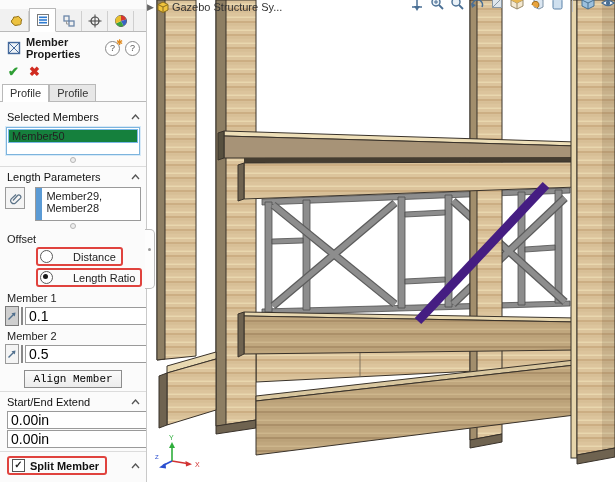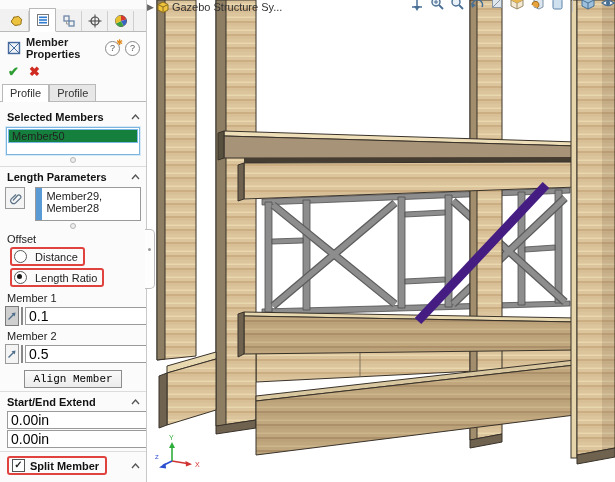--- a/index.html
+++ b/index.html
@@ -13,35 +13,35 @@
   .pm-tab.active{background:#fff;height:22px;border:1px solid #b9b9b9;border-bottom:1px solid #fff;margin-bottom:-1px;}
   .pm-header{display:flex;align-items:center;gap:5px;padding:4px 6px 2px 7px;}
   .pm-title{font-weight:bold;font-size:11px;color:#1a1a1a;flex:1;}
   .help{width:13px;height:13px;border:1px solid #8a8a8a;border-radius:50%;font-size:9px;color:#555;display:flex;align-items:center;justify-content:center;position:relative;background:#fff;}
   .help .spark{position:absolute;top:-4px;right:-4px;color:#e08a1e;font-size:8px;}
   .confirm{display:flex;gap:10px;padding:2px 0 4px 8px;font-size:13px;font-weight:bold;}
   .ok{color:#2f9e35;} .cancel{color:#d02b20;}
   .sub-tabs{display:flex;align-items:flex-end;height:18px;border-bottom:1px solid #b9b9b9;padding-left:2px;}
   .sub-tab{padding:2px 7px 2px;border:1px solid #b9b9b9;border-bottom:none;background:#e7e7e7;color:#333;}
   .sub-tab.active{background:#fff;margin-bottom:-1px;padding-bottom:3px;}
-  .section-head{display:flex;align-items:center;padding:4px 6px 2px 7px;font-weight:bold;color:#111;}
+  .section-head{display:flex;align-items:center;padding:4px 6px 2px 7px;font-weight:normal;color:#111;}
   .section-head .sp{flex:1;}
   .sep{border-top:1px solid #dcdcdc;margin:3px 0 0;}
   .listbox{margin:2px 6px 0;background:#fff;border:1px solid #7db4dd;height:24px;padding:1px;box-shadow:0 0 0 1px #d7eaf8;}
   .listitem-sel{background:#15803d;border:1px solid #7ab8e8;padding:0 3px;height:12px;line-height:12px;}
   .gripdot{width:4px;height:4px;border:1px solid #b5b5b5;border-radius:50%;margin:2px auto 0;background:#eee;}
   .param-row{display:flex;margin:2px 5px 0;align-items:stretch;}
   .tool-btn{width:18px;height:18px;border:1px solid #9a9a9a;background:#f4f4f4;display:flex;align-items:center;justify-content:center;}
   .tool-btn.tall{height:20px;align-self:flex-start;}
   .tool-btn.pressed{background:#cfcfcf;border-color:#7a7a7a;}
   .parambox{flex:1;display:flex;border:1px solid #9a9a9a;background:#fff;height:32px;margin-left:10px;}
   .colorbar{width:8px;}
   .parambox .txt{padding:2px 4px;}
   .plain-label{padding:4px 0 1px 7px;color:#222;}
-  .radio-wrap{margin:1px 0 1px 10px;display:inline-flex;align-items:center;gap:8px;border:2px solid #e0433e;border-radius:3px;padding:1px 5px 1px 2px;}
+  .radio-wrap{margin:1px 0 1px 36px;display:inline-flex;align-items:center;gap:20px;border:2px solid #e0433e;border-radius:3px;padding:1px 5px 1px 2px;}
   .radio{width:11px;height:11px;border:1px solid #5a5a5a;border-radius:50%;background:#fff;position:relative;}
   .radio.on::after{content:"";position:absolute;left:2px;top:2px;width:5px;height:5px;border-radius:50%;background:#1a1a1a;}
   .input-row{display:flex;align-items:center;margin:1px 5px 0;gap:2px;}
   .swatch{width:10px;height:16px;border:1px solid #888;}
   .field{flex:1;height:16px;border:1px solid #9a9a9a;background:#fff;font-size:14px;padding:0 3px;font-family:"Liberation Sans",sans-serif;}
   .btn{display:block;margin:6px auto 2px;border:1px solid #8d8d8d;background:linear-gradient(#fafafa,#ececec);padding:2px 8px;font-size:11px;font-family:Liberation Mono, monospace;}
   .checkbox{width:11px;height:11px;border:1px solid #555;background:#fff;font-size:10px;line-height:10px;text-align:center;color:#1c1c1c;}
   .split-wrap{display:inline-flex;align-items:center;gap:5px;border:2px solid #e0433e;border-radius:3px;padding:1px 6px 1px 3px;font-weight:bold;}
   .flyout-tab{position:absolute;left:145px;top:229px;width:9px;height:58px;background:#fdfdfd;border:1px solid #bdbdbd;border-left:none;border-radius:0 5px 5px 0;z-index:6;}
   .flyout-tab .dot{width:3px;height:3px;border-radius:50%;background:#9a9a9a;margin:18px auto 0;}

